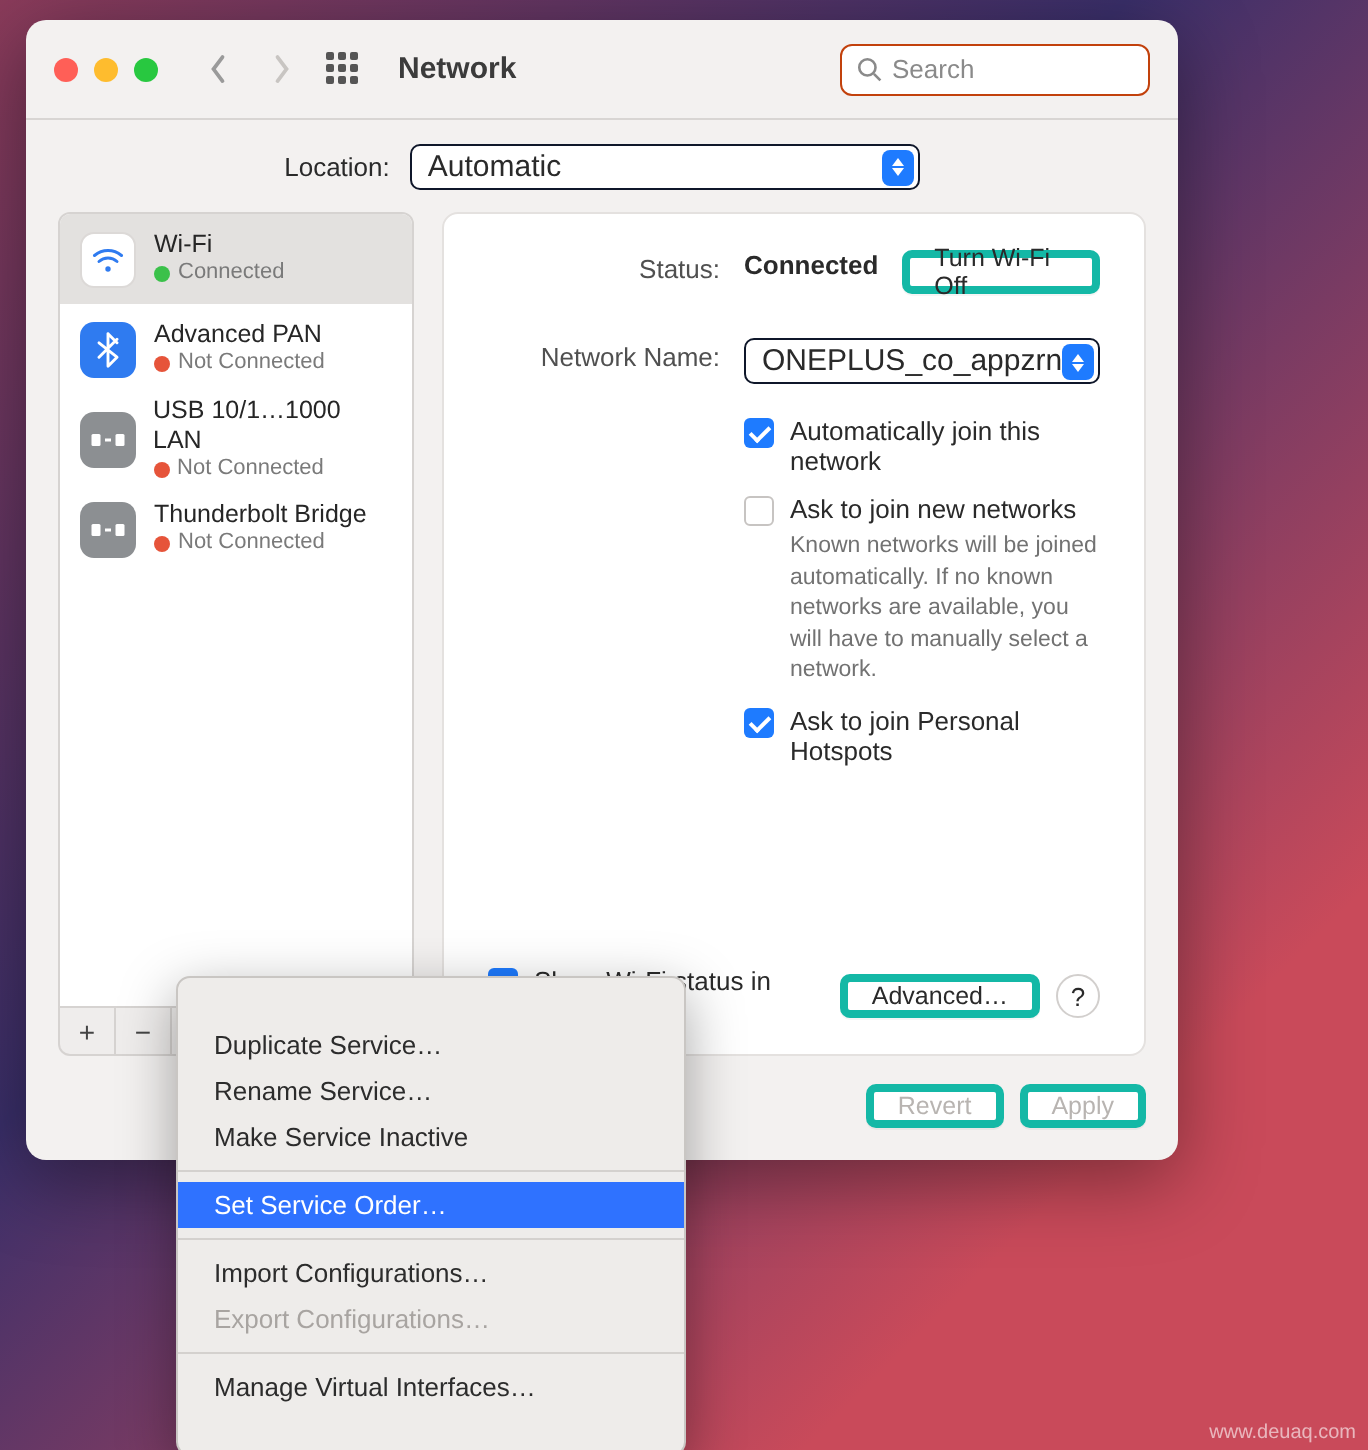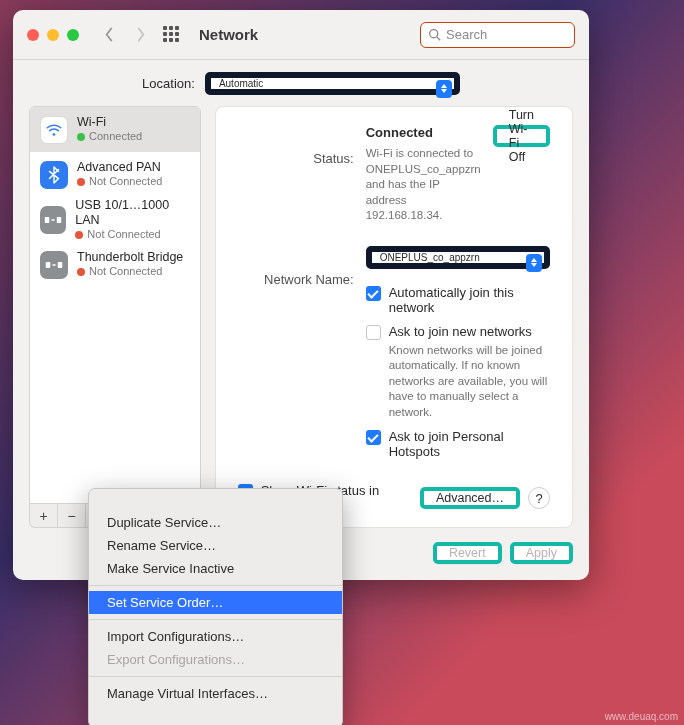--- a/index.html
+++ b/index.html
@@ -49,22 +49,22 @@
   .search {
     width:155px; height:26px; background:#fff; border:1px solid #c2410c; border-radius:6px;
     display:flex; align-items:center; padding:0 7px; gap:5px; color:#8a8a8a;
   }
   .search svg{width:13px;height:13px;}
   .locrow{
     display:flex; align-items:center; justify-content:center; gap:10px;
     height:46px;
   }
   .select {
-    width:255px; height:23px; background:#fff; border:6px solid #0f172a; border-radius:5px;
-    display:flex; align-items:center; padding:0 12px 0 8px; font-size:10px;
+    width:255px; height:23px; background:#fff; border:1px solid #0f172a; border-radius:5px;
+    display:flex; align-items:center; padding:0 12px 0 8px; font-size:15px;
     position:relative;
   }
   .select .cap{
     width:16px;height:18px;background:#1e7bff;border-radius:4px;
     position:absolute; right:2px; top:2px;
     display:flex;flex-direction:column;align-items:center;justify-content:center;gap:0;
   }
   .select .cap::before,.select .cap::after{
     content:"";width:0;height:0;border-left:3px solid transparent;border-right:3px solid transparent;
   }
@@ -95,21 +95,21 @@
     display:flex;align-items:stretch;
   }
   .tool{width:28px;display:flex;align-items:center;justify-content:center;border-right:1px solid #d6d3d1;font-size:14px;color:#444;}
   .tool:last-of-type{border-right:none;}
   .tool.gear{font-size:14px;width:40px;gap:0;}
   .main{
     flex:1;background:#fff;border:1px solid #e4e1df;border-radius:8px;padding:18px 22px 14px 22px;
     display:flex;flex-direction:column;font-size:13px;
   }
   .row{display:flex;align-items:flex-start;gap:12px;margin-bottom:10px;}
-  .lab{width:116px;text-align:right;color:#505050;padding-top:2px;margin-top:24px;}
+  .lab{width:116px;text-align:right;color:#505050;padding-top:2px;}
   .val{flex:1;}
   .btn{
     height:22px;background:#fff;border:4px solid #14b8a6;border-radius:5px;padding:0 12px;
     font-size:12.5px;box-shadow:0 1px 0 rgba(0,0,0,0.04);display:inline-flex;align-items:center;
   }
   .btn.dis{color:#b8b4b1;}
   .muted{font-size:11.5px;color:#727272;line-height:1.35;}
   .chk{display:flex;align-items:flex-start;gap:8px;margin:9px 0;}
   .chkb{width:15px;height:15px;border-radius:3px;display:inline-flex;align-items:center;justify-content:center;flex:0 0 15px;margin-top:1px;}
   .chkb.on{background:#1e7bff;}
@@ -264,21 +264,20 @@
         </div>
       </div>
     </div>
 
     <div class="main">
       <div class="row">
         <div class="lab">Status:</div>
         <div class="val" style="display:flex;align-items:flex-start;gap:12px;">
           <div style="flex:1;">
             <div style="font-weight:600;">Connected</div>
-            <div class="muted" style="margin-top:6px;">Wi-Fi is connected to ONEPLUS_co_appzrn and has the IP address 192.168.18.34.</div>
           </div>
           <div class="btn">Turn Wi-Fi Off</div>
         </div>
       </div>
 
       <div class="row" style="margin-top:12px;">
         <div class="lab">Network Name:</div>
         <div class="val">
           <div class="select" style="width:100%;">
             <span>ONEPLUS_co_appzrn</span>

